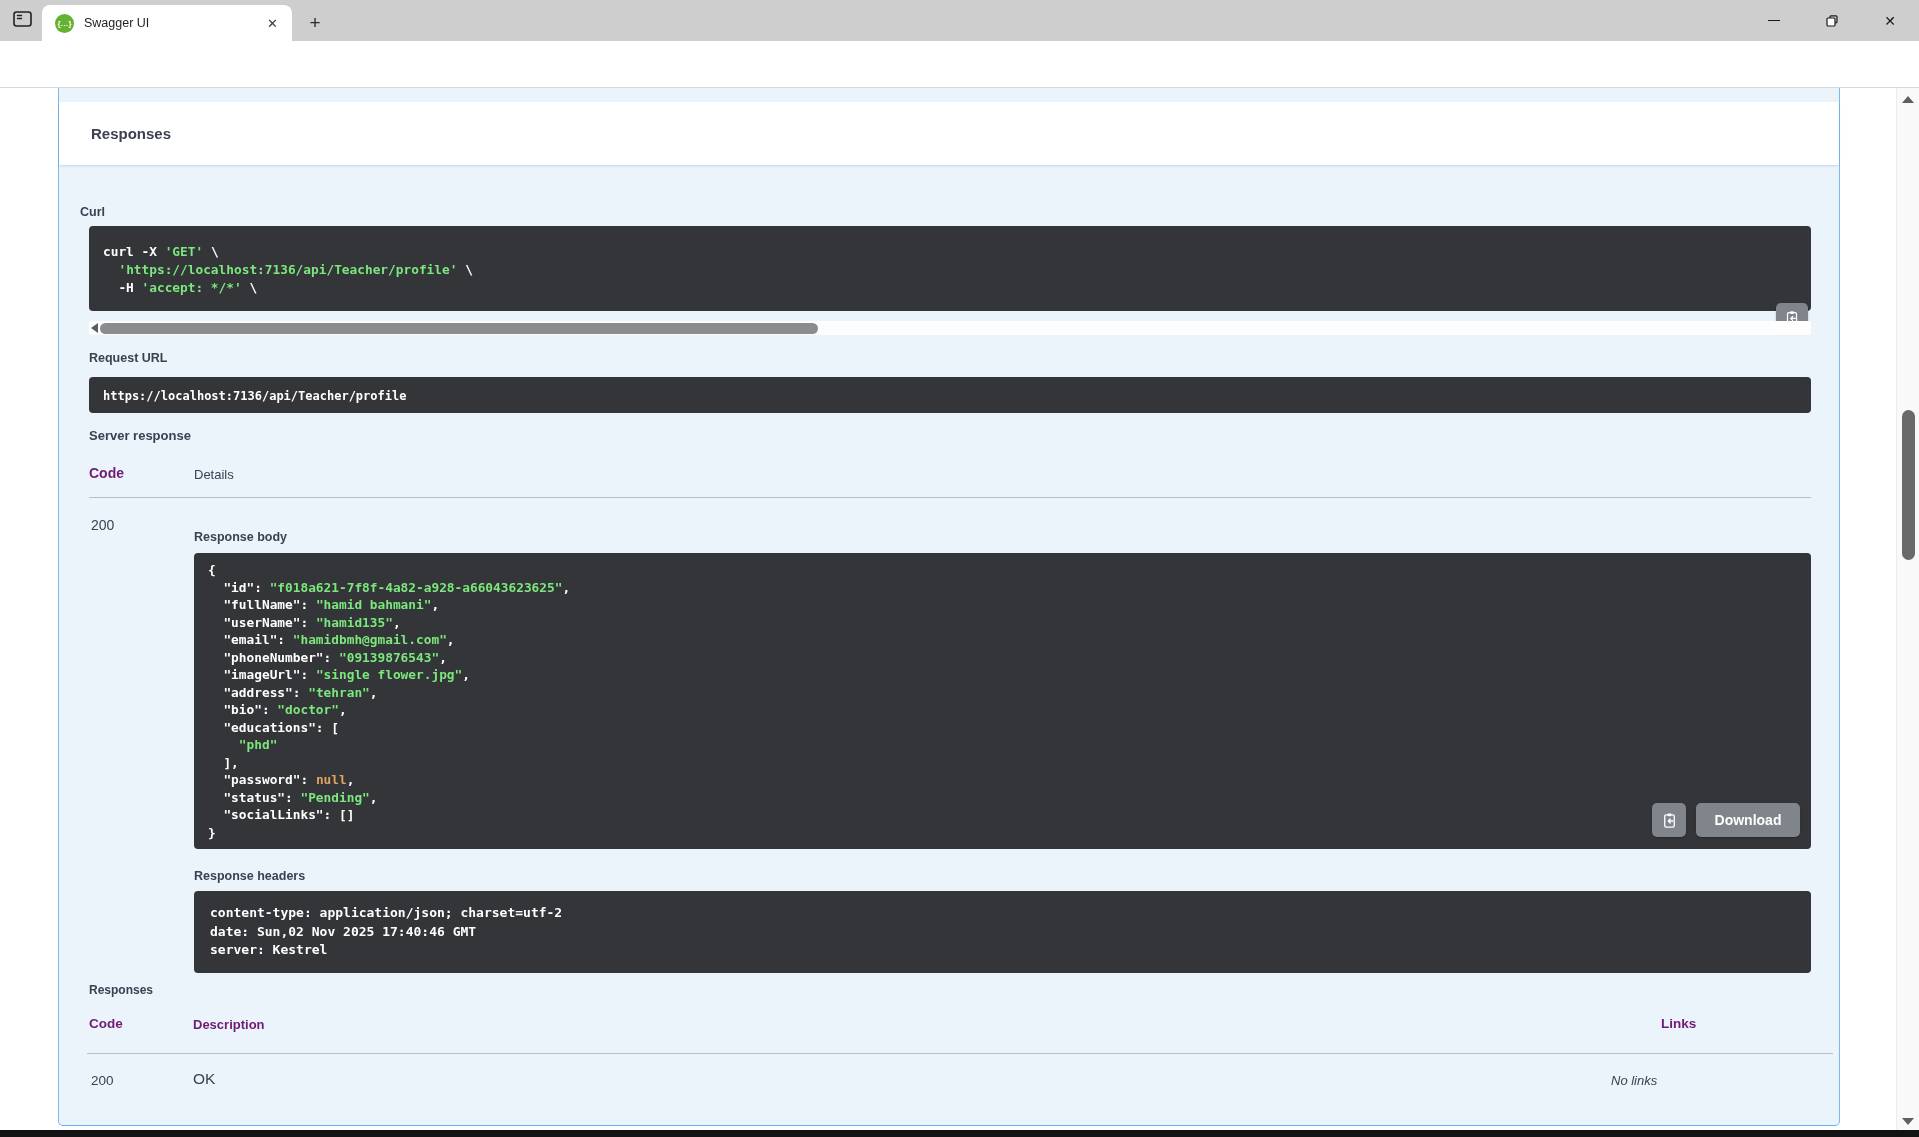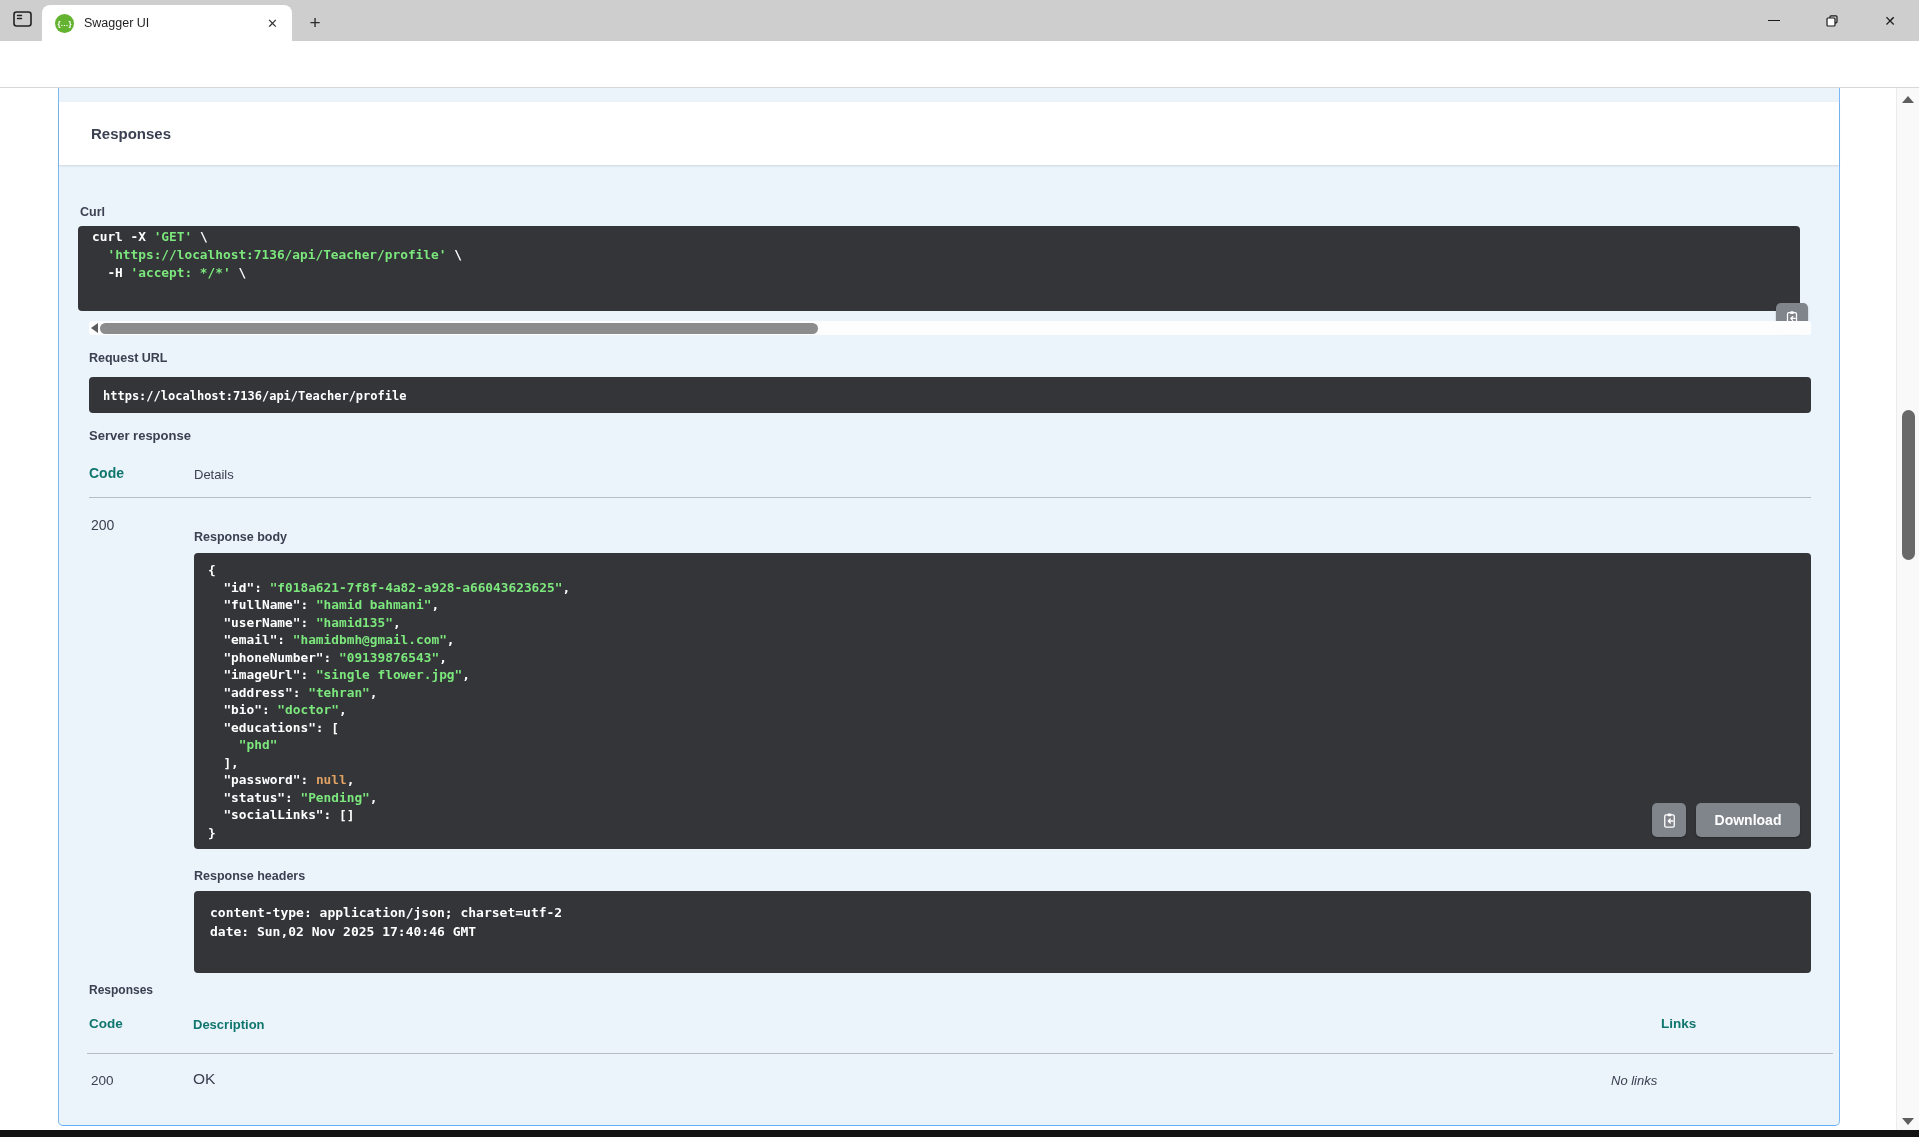--- a/index.html
+++ b/index.html
@@ -39,33 +39,33 @@
     border-left:1px solid #79b8f4; border-right:1px solid #79b8f4; border-bottom:1px solid #61affe; border-radius:0 0 5px 5px; }
   .section-hdr { position:absolute; left:59px; top:14px; width:1780px; height:63px; background:#fff; box-shadow:0 1px 2px rgba(0,0,0,.12); display:flex; align-items:center; padding-left:32px; }
   .section-hdr span { font-size:15px; font-weight:bold; color:#3b4151; }
   .lbl { position:absolute; color:#3b4151; font-size:12.5px; font-weight:bold; }
   .code-block { position:absolute; background:#333539; border-radius:4px; overflow:hidden;
     font-family:"DejaVu Sans Mono", monospace; font-weight:bold; font-size:12.8px; color:#fff; }
   .code-block .line { white-space:pre; line-height:18px; }
   .body-block .line { line-height:17.5px; }
   .c-w { color:#ffffff; } .c-g { color:#7ce77c; } .c-o { color:#e0a163; }
 
-  .curl-block { left:78px; top:138px; width:1722px; height:85px; padding:2px 14px; }
+  .curl-block { left:89px; top:138px; width:1722px; height:85px; padding:17px 14px; }
   .hscroll { position:absolute; left:89px; top:233px; width:1722px; height:14px; background:#fdfdfd; border-radius:2px; }
   .hscroll .larr { position:absolute; left:2px; top:2px; width:0; height:0; border-top:5px solid transparent; border-bottom:5px solid transparent; border-right:7px solid #5c5c5c; }
   .hscroll .thumb { position:absolute; left:11px; top:1.5px; width:718px; height:11px; border-radius:6px; background:#8c8c8c; }
 
   .copy-btn { position:absolute; width:32px; height:30px; border:none; border-radius:5px; background:#80858c; display:flex; align-items:center; justify-content:center; cursor:pointer; box-shadow:0 1px 2px rgba(0,0,0,.25); }
   .curl-copy { left:1776px; top:215px; }
   .body-copy { left:1652px; top:715px; width:34px; height:34px; }
   .download-btn { position:absolute; left:1696px; top:715px; width:104px; height:34px; border:none; border-radius:5px; background:#80858c; color:#fff; font-weight:bold; font-size:14px; font-family:"Liberation Sans", sans-serif; cursor:pointer; box-shadow:0 1px 2px rgba(0,0,0,.25); }
 
   .requrl-block { left:89px; top:289px; width:1722px; height:36px; padding:10px 14px; font-size:12px; }
   .hairline { position:absolute; height:1px; background:rgba(59,65,81,.3); }
-  .col-hdr { position:absolute; color:#0f766e; font-size:14px; font-weight:bold; }
+  .col-hdr { position:absolute; color:#701a75; font-size:14px; font-weight:bold; }
   .col-sub { position:absolute; color:#3b4151; font-size:13px; }
   .body-block { left:194px; top:465px; width:1617px; height:296px; padding:8px 14px; }
   .headers-block { left:194px; top:803px; width:1617px; height:82px; padding:13px 16px; }
   .headers-block .line { line-height:18.5px; font-size:13px; }
   .cell { position:absolute; color:#3b4151; }
   .right-cell { text-align:left; }
   .nolinks { font-style:italic; }
 
   .vscroll { position:absolute; left:1896px; top:0; width:23px; height:1049px; background:#f9f9f9; border-left:1px solid #ececec; }
   .vscroll .uarr { position:absolute; left:5px; top:8px; width:0; height:0; border-left:6px solid transparent; border-right:6px solid transparent; border-bottom:7px solid #5f5f5f; }
@@ -222,20 +222,21 @@
           <rect x="8" y="2.5" width="4" height="3" rx="0.8" fill="#fff"></rect>
           <path d="M13.5 10.5H8.8M10.8 8.4l-2.1 2.1 2.1 2.1" fill="none" stroke="#fff" stroke-width="1.4" stroke-linecap="round" stroke-linejoin="round"></path>
         </svg>
     </button>
     <button class="download-btn">Download</button>
 
     <div class="lbl" style="left:194px; top:781px">Response headers</div>
     <div class="code-block headers-block">
         <div class="line"><span class="c-w">content-type: application/json; charset=utf-2</span></div>
         <div class="line"><span class="c-w">date: Sun,02 Nov 2025 17:40:46 GMT</span></div>
+        <div class="line"><span class="c-w">server: Kestrel</span></div>
       </div>
 
     <div class="lbl" style="left:89px; top:895px; font-size:12px">Responses</div>
     <div class="col-hdr" style="left:89px; top:928px; font-size:13.5px">Code</div>
     <div class="col-hdr" style="left:193px; top:929px; font-size:13px">Description</div>
     <div class="col-hdr right-cell" style="left:1661px; top:928px; width:150px; font-size:13.5px">Links</div>
     <div class="hairline" style="left:87px; top:965px; width:1746px; background:#b9bcc2"></div>
 
     <div>
       <div class="cell" style="left:91px; top:985px; font-size:13.5px">200</div>

